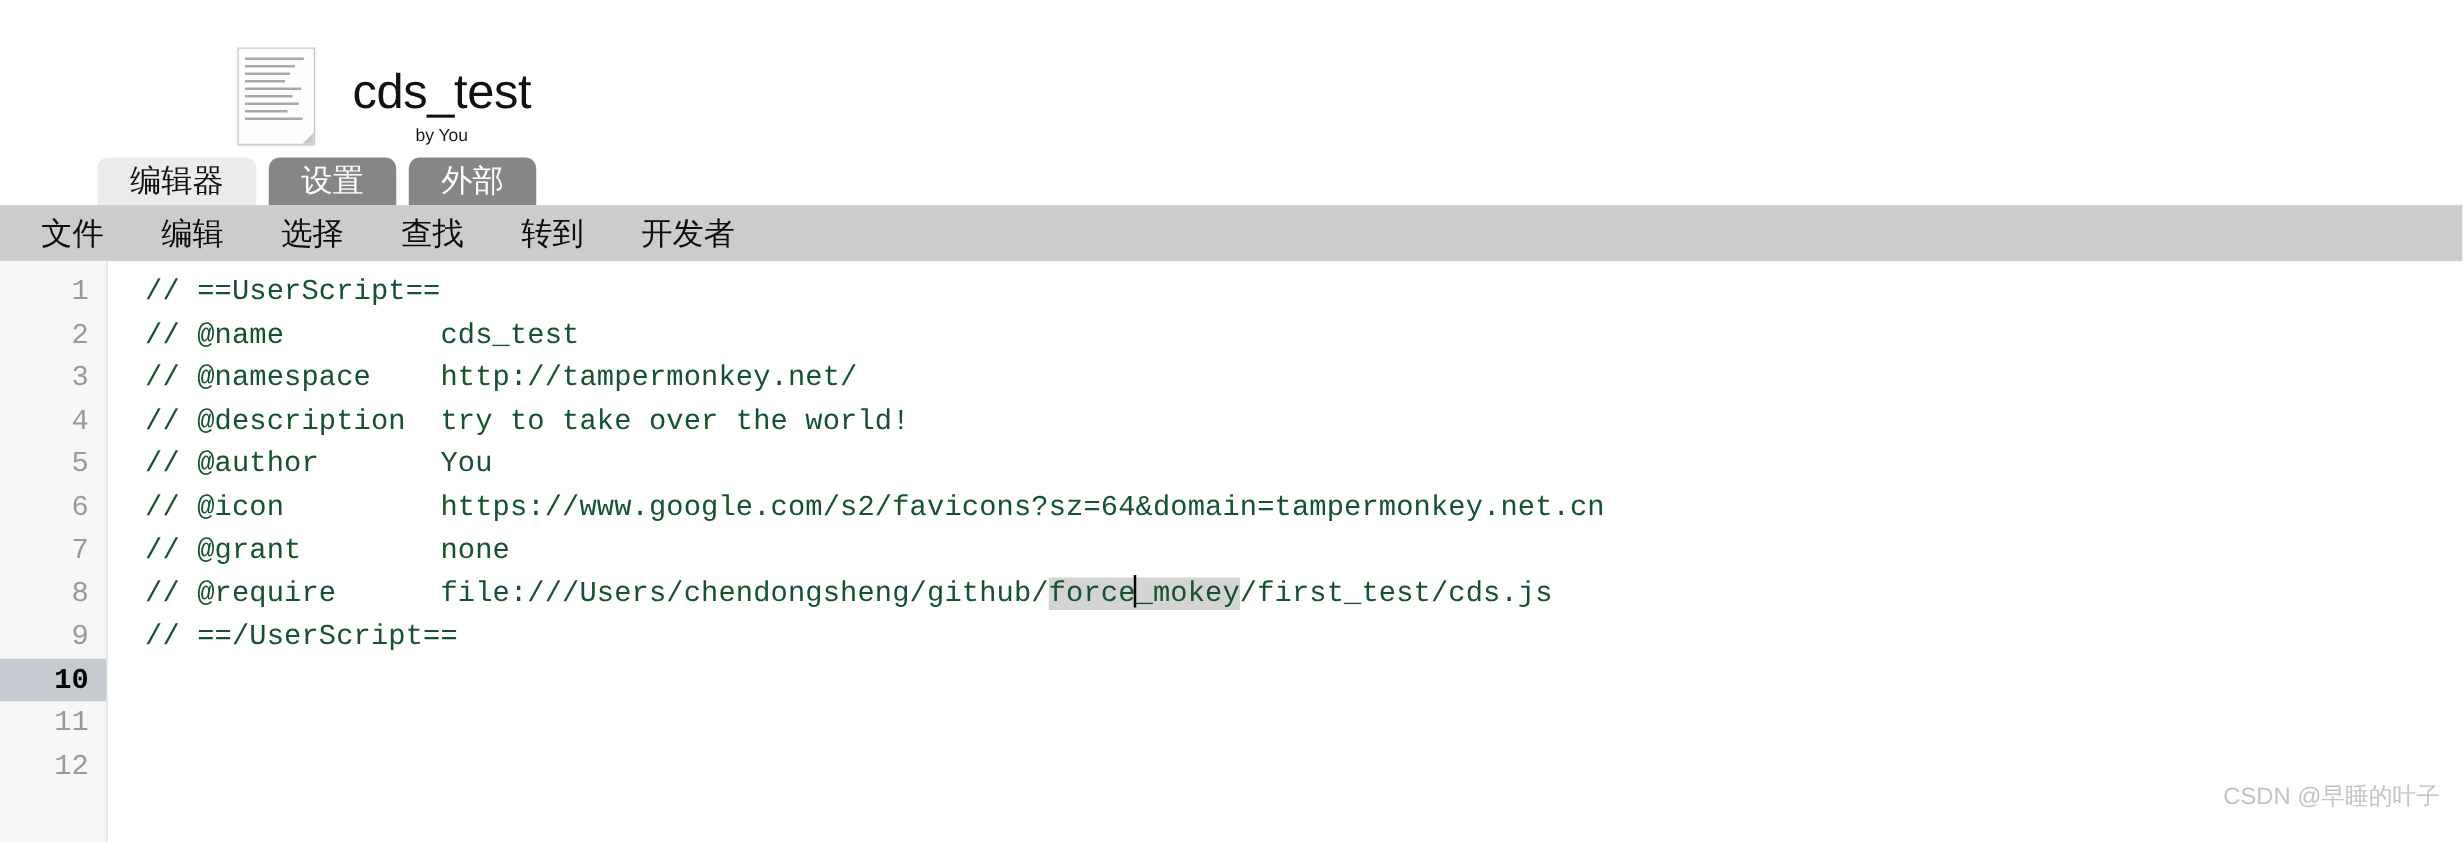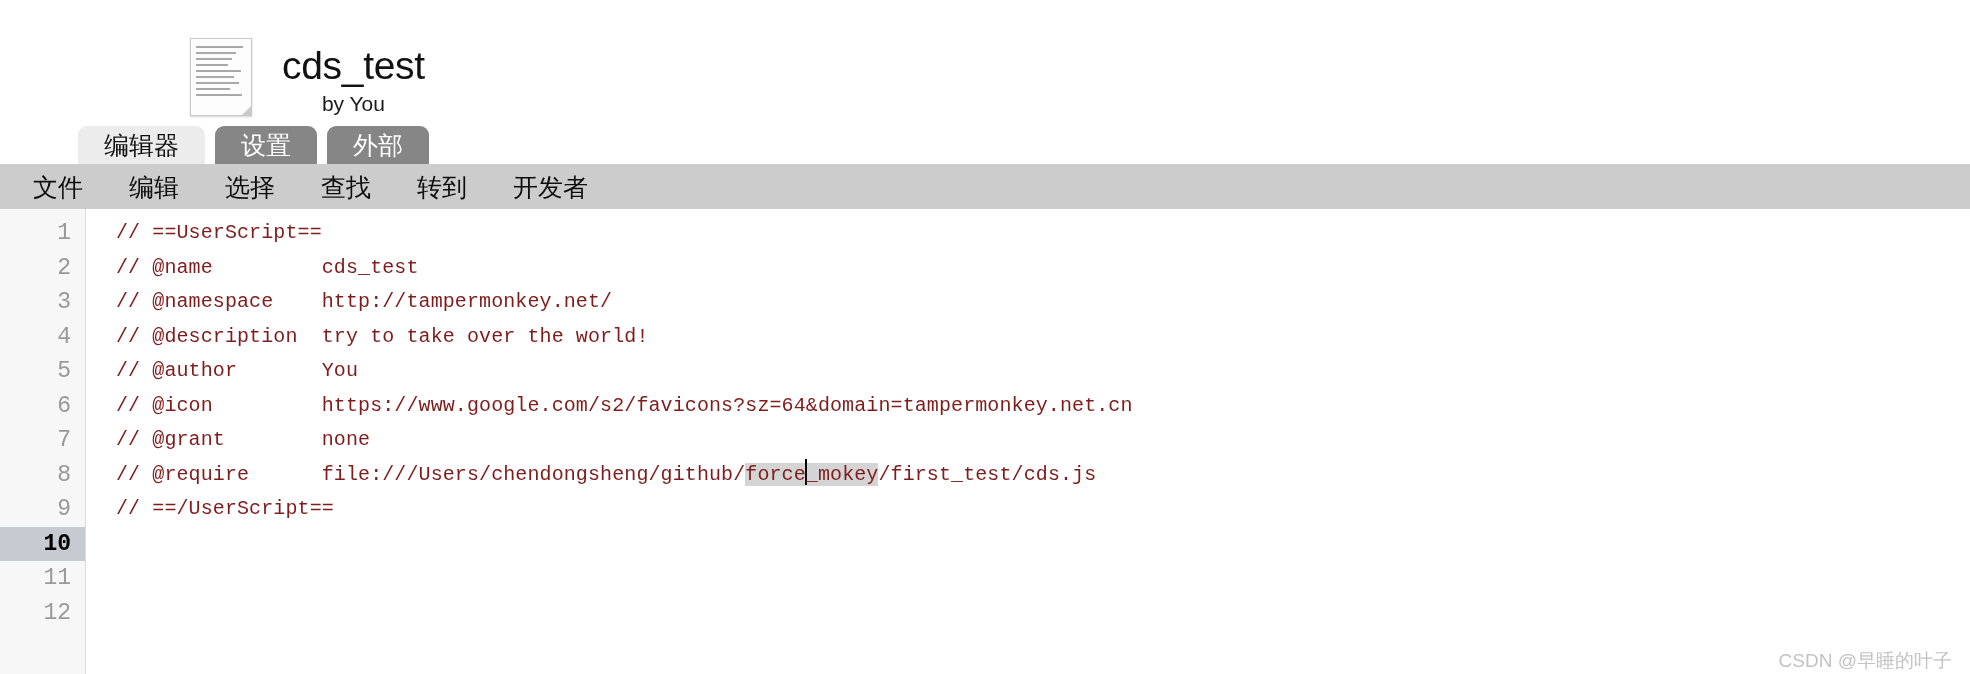--- a/index.html
+++ b/index.html
@@ -55,21 +55,21 @@
     text-align: center;
   }
   .title-block .main-title {
     font-size: 39px;
     font-weight: 400;
     color: #111111;
     line-height: 1.05;
     letter-spacing: -0.3px;
   }
   .title-block .sub-title {
-    font-size: 21px;
+    font-size: 14px;
     color: #1a1a1a;
     margin-top: 5px;
     font-weight: 400;
   }
 
   
   .tabbar {
     height: 48px;
     padding-left: 78px;
     display: flex;
@@ -150,43 +150,43 @@
   .code {
     flex: 1 1 auto;
     padding-top: 7px;
     padding-left: 30px;
     box-sizing: border-box;
     position: relative;
   }
   .code .cline {
     height: 34.5px;
     line-height: 34.5px;
-    font-size: 20px;
-    color: #7f1d1d;
+    font-size: 23px;
+    color: #14532d;
     white-space: pre;
     letter-spacing: 0.1px;
   }
   .sel {
     background: #d4d4d4;
     position: relative;
   }
   .caret {
     display: inline-block;
     width: 0;
     border-left: 2px solid #000000;
     height: 26px;
     vertical-align: -5px;
     margin: 0 -1px;
   }
 
   
   .watermark {
     position: absolute;
     right: 18px;
-    bottom: 0;
+    bottom: 24px;
     font-size: 19px;
     color: #c3c3c3;
     font-family: "Liberation Sans", sans-serif;
     user-select: none;
     white-space: nowrap;
   }
 </style>
 </head>
 <body>
 

